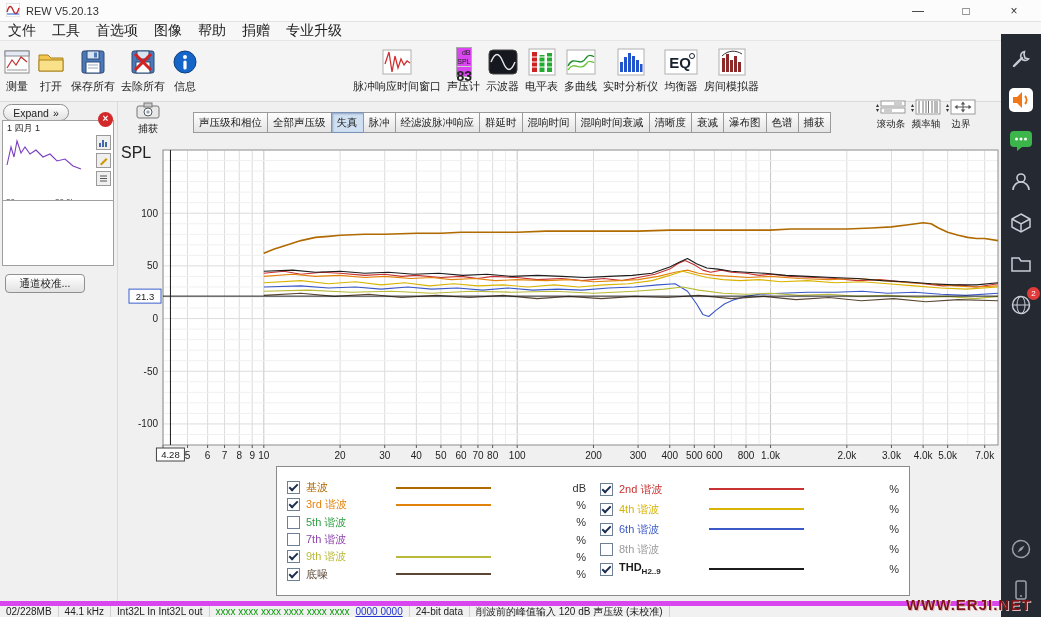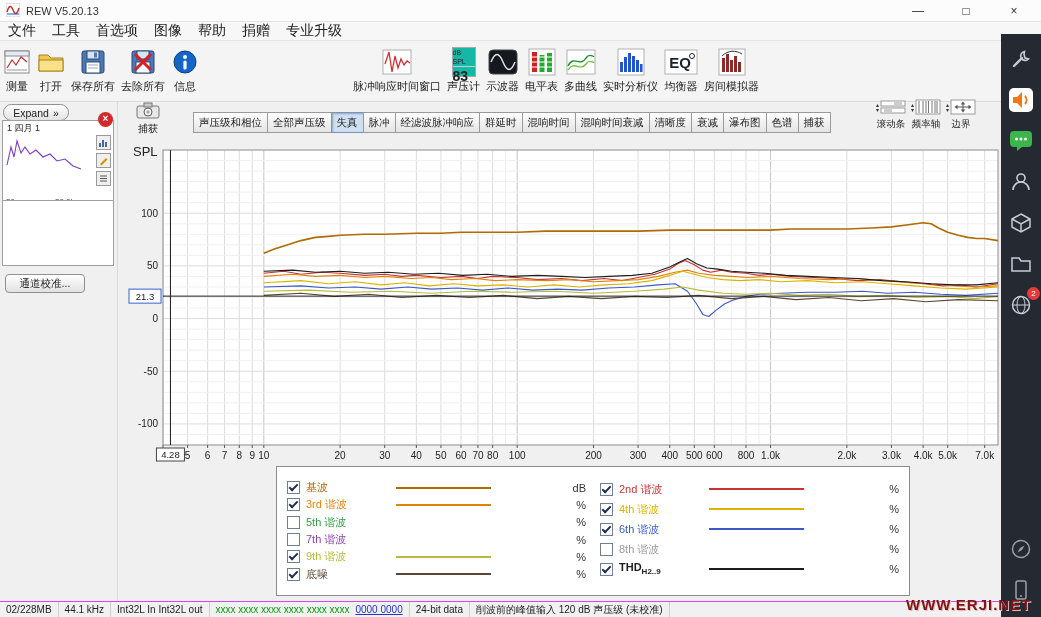--- a/index.html
+++ b/index.html
@@ -17,41 +17,41 @@
             border-bottom:1px solid #e6e6e6;display:flex;align-items:center;font-size:14px}
   .menu-item{padding:1px 8px}
   
   #toolbar{position:absolute;left:0;top:41px;width:1001px;height:61px;background:#f4f4f4;
            border-bottom:1px solid #dadada;display:flex;align-items:flex-start;padding-top:4px}
   #toolbar-left,#toolbar-right{display:flex}
   #toolbar-right{margin-left:148px}
   .tb-btn{display:flex;flex-direction:column;align-items:center;padding:1px 3px;gap:2px}
   .tb-icon{height:31px;display:flex;align-items:center}
   .tb-label{font-size:11px;white-space:nowrap}
-  .spl-icon{width:24px;height:30px;border:1px solid #a8a8a8;background:#14b8a6;text-align:left}
+  .spl-icon{width:16px;height:30px;border:1px solid #a8a8a8;background:#d946ef;text-align:right}
   .spl-top{font-size:7px;border-bottom:1px solid #ccc;line-height:9px}
   .spl-val{font-size:14px;font-weight:bold;line-height:19px}
   
   #left-panel{position:absolute;left:0;top:102px;width:118px;height:500px;border-right:1px solid #dadada}
   #expand-btn{position:absolute;left:3px;top:2px;width:66px;height:17px;border:1px solid #909090;border-radius:9px;
               background:linear-gradient(#ffffff,#e2e2e2);font-size:10.5px;display:flex;align-items:center;justify-content:center;gap:4px}
   #thumb-close{position:absolute;left:98px;top:10px;width:15px;height:15px;border-radius:50%;background:#d22a2a;
                color:#fff;font-size:10px;line-height:14px;text-align:center;font-weight:bold;z-index:3}
   #thumb{position:absolute;left:2px;top:18px;width:112px;height:88px;background:#fff;border:1px solid #a0a0a0}
   #thumb-title{position:absolute;left:4px;top:1px;font-size:9px;color:#222;z-index:2}
   #thumb-xmin{position:absolute;left:3px;bottom:1px;font-size:8px;color:#444}
   #thumb-xmax{position:absolute;left:52px;bottom:1px;font-size:8px;color:#444}
   #thumb-tools{position:absolute;right:2px;top:14px;display:flex;flex-direction:column;gap:3px}
   .thumb-tool{width:15px;height:15px;border:1px solid #9a9a9a;background:#efefef;display:flex;align-items:center;justify-content:center}
   #empty-box{position:absolute;left:2px;top:98px;width:112px;height:66px;background:#fff;border:1px solid #a0a0a0}
   #calib-btn{position:absolute;left:5px;top:172px;width:80px;height:19px;border:1px solid #909090;border-radius:4px;
              background:linear-gradient(#ffffff,#e2e2e2);font-size:10.5px;display:flex;align-items:center;justify-content:center}
   
   #capture-btn{position:absolute;left:131px;top:102px;width:34px;height:34px;display:flex;flex-direction:column;align-items:center;font-size:10px;gap:1px}
-  #spl-axis-label{position:absolute;left:133px;top:144px;font-size:13px;color:#222}
+  #spl-axis-label{position:absolute;left:121px;top:144px;font-size:16px;color:#222}
   #tabs{position:absolute;left:194px;top:112px;display:flex;height:21px}
   .tab{border:1px solid #9a9a9a;background:linear-gradient(#fefefe,#e4e4e4);padding:3px 5px 0;font-size:10.5px;
        margin-left:-1px;white-space:nowrap;height:21px}
   .tab.active{background:#cfe0f2;border-color:#7a92b5;box-shadow:inset 1px 1px 2px rgba(10,30,80,.3)}
   #right-controls{position:absolute;left:876px;top:99px;display:flex;gap:5px}
   .rc-item{display:flex;flex-direction:column;align-items:center;font-size:9.5px}
   .rc-top{display:flex;align-items:center;gap:1px}
   .rc-spin{font-size:6px;line-height:5px;color:#333}
   .rc-label{margin-top:1px;white-space:nowrap}
   
@@ -63,21 +63,21 @@
   .lg-col{flex:1;display:flex;flex-direction:column}
   .lg-row{display:flex;align-items:center;height:20px;gap:6px}
   .lg-cb{width:13px;height:13px;border:1px solid #6f7f94;background:#fff;flex:0 0 13px}
   .lg-cb.on::after{content:"";display:block;width:7px;height:3px;border-left:2px solid #1d2f4f;
                    border-bottom:2px solid #1d2f4f;transform:rotate(-45deg);margin:2px auto 0}
   .lg-label{width:80px;white-space:nowrap}
   .lg-label sub{font-size:8px}
   .lg-line{flex:1;max-width:95px;border-top:2px solid transparent;margin:0 4px}
   .lg-unit{margin-left:auto;width:24px;text-align:right;color:#333}
   
-  #status-bar{position:absolute;left:0;top:601px;width:1041px;height:16px;background:#f1f1f1;border-top:1px solid #d946ef;
+  #status-bar{position:absolute;left:0;top:601px;width:1041px;height:16px;background:#f1f1f1;border-top:5px solid #d946ef;
               display:flex;font-size:10px;color:#222}
   .sb-seg{padding:0 6px;border-right:1px solid #cfcfcf;height:100%;display:flex;align-items:center;white-space:nowrap}
   .lv-green{color:#0a9a0a}
   .lv-blue{color:#2233cc;text-decoration:underline;margin-left:6px}
   
   #dark-sidebar{position:absolute;left:1001px;top:34px;width:40px;height:583px;background:#252932;
                 display:flex;flex-direction:column;align-items:center;padding:12px 0 14px;gap:15px;z-index:4}
   .sb-icon{width:26px;height:26px;display:flex;align-items:center;justify-content:center;position:relative}
   .sb-badge{position:absolute;right:-6px;top:-5px;background:#e23b3b;color:#fff;border-radius:7px;
             font-size:8px;min-width:13px;height:13px;line-height:13px;text-align:center}

